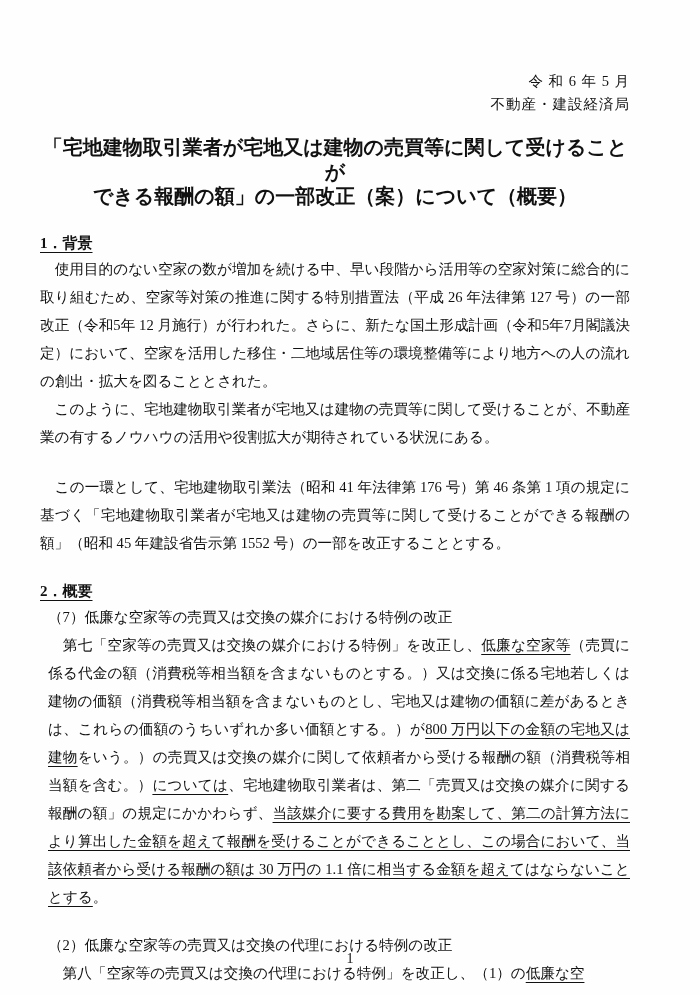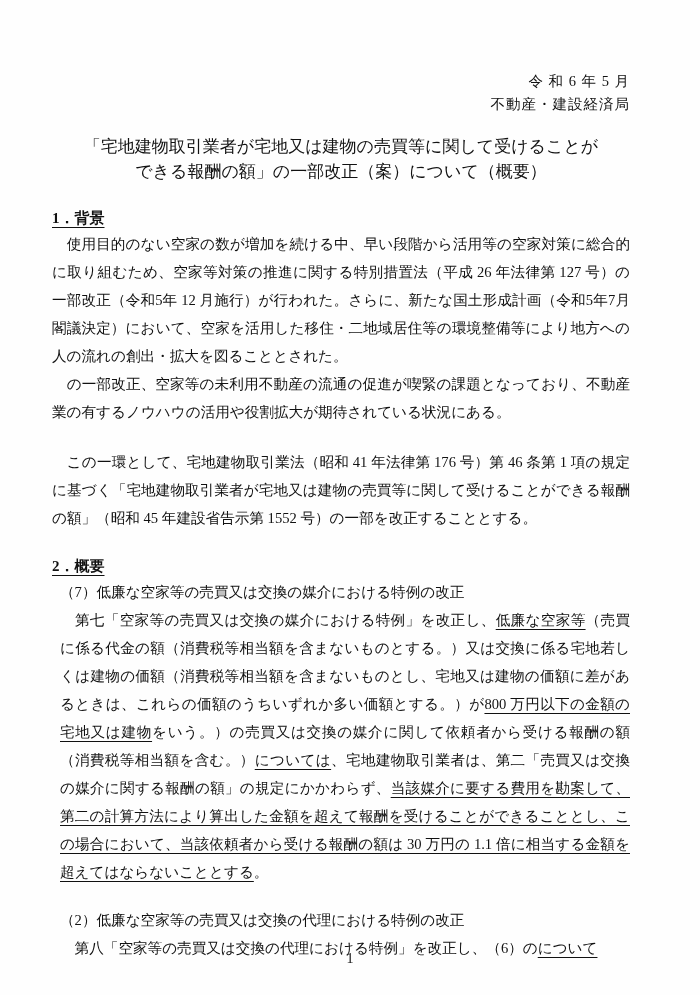--- a/index.html
+++ b/index.html
@@ -9,34 +9,34 @@
   }
   .page {
     position: relative;
     width: 700px;
     height: 995px;
     margin: 0 auto;
     background: #fefefe;
     color: #111111;
     font-family: "Liberation Serif", "DejaVu Serif", serif;
     box-sizing: border-box;
-    padding: 70px 70px 0 52px;
+    padding: 70px 70px 0 40px;
     overflow: hidden;
   }
   .header-block {
     text-align: right;
     font-size: 14.5px;
     line-height: 23px;
     letter-spacing: 1px;
   }
   .title-block {
     margin-top: 19px;
     text-align: center;
-    font-weight: normal;
-    font-size: 17px;
+    font-weight: bold;
+    font-size: 20px;
     line-height: 24.5px;
   }
   .sec-heading {
     margin: 24px 0 0 0;
     font-size: 15px;
     line-height: 23px;
     font-weight: bold;
     text-decoration: underline;
     text-underline-offset: 4px;
     text-decoration-thickness: 1.2px;
@@ -87,33 +87,33 @@
     <div>「宅地建物取引業者が宅地又は建物の売買等に関して受けることが</div>
     <div>できる報酬の額」の一部改正（案）について（概要）</div>
   </div>
 
   <div class="sec-heading-wrap sec1-heading-wrap">
     <span class="sec-heading">1．背景</span>
   </div>
 
   <div class="body-text">
     <p>　使用目的のない空家の数が増加を続ける中、早い段階から活用等の空家対策に総合的に取り組むため、空家等対策の推進に関する特別措置法（平成 26 年法律第 127 号）の一部改正（令和5年 12 月施行）が行われた。さらに、新たな国土形成計画（令和5年7月閣議決定）において、空家を活用した移住・二地域居住等の環境整備等により地方への人の流れの創出・拡大を図ることとされた。</p>
-    <p>　の一部改正、空家等の未利用不動産の流通の促進が喫緊の課題となっており、不動産業の有するノウハウの活用や役割拡大が期待されている状況にある。</p>
+    <p>　このように、宅地建物取引業者が宅地又は建物の売買等に関して受けることが、不動産業の有するノウハウの活用や役割拡大が期待されている状況にある。</p>
     <p class="gap-top">　この一環として、宅地建物取引業法（昭和 41 年法律第 176 号）第 46 条第 1 項の規定に基づく「宅地建物取引業者が宅地又は建物の売買等に関して受けることができる報酬の額」（昭和 45 年建設省告示第 1552 号）の一部を改正することとする。</p>
   </div>
 
   <div class="sec-heading-wrap sec2-heading-wrap">
     <span class="sec-heading">2．概要</span>
   </div>
 
   <div class="body-text subsection sub1">
     <p class="sub-heading">（7）低廉な空家等の売買又は交換の媒介における特例の改正</p>
     <p><span>　第七「空家等の売買又は交換の媒介における特例」を改正し、</span><u>低廉な空家等</u><span>（売買に係る代金の額（消費税等相当額を含まないものとする。）又は交換に係る宅地若しくは建物の価額（消費税等相当額を含まないものとし、宅地又は建物の価額に差があるときは、これらの価額のうちいずれか多い価額とする。）が</span><u>800 万円以下の金額の宅地又は建物</u><span>をいう。）の売買又は交換の媒介に関して依頼者から受ける報酬の額（消費税等相当額を含む。）</span><u>については</u><span>、宅地建物取引業者は、第二「売買又は交換の媒介に関する報酬の額」の規定にかかわらず、</span><u>当該媒介に要する費用を勘案して、第二の計算方法により算出した金額を超えて報酬を受けることができることとし、この場合において、当該依頼者から受ける報酬の額は 30 万円の 1.1 倍に相当する金額を超えてはならないこととする</u><span>。</span></p>
   </div>
 
   <div class="body-text subsection sub2">
     <p class="sub-heading">（2）低廉な空家等の売買又は交換の代理における特例の改正</p>
-    <p><span>　第八「空家等の売買又は交換の代理における特例」を改正し、（6）の</span><u>について</u></p>
+    <p><span>　第八「空家等の売買又は交換の代理における特例」を改正し、（1）の</span><u>低廉な空</u></p>
   </div>
 
   <div class="page-number">1</div>
 
 </div>
 
 </body></html>

